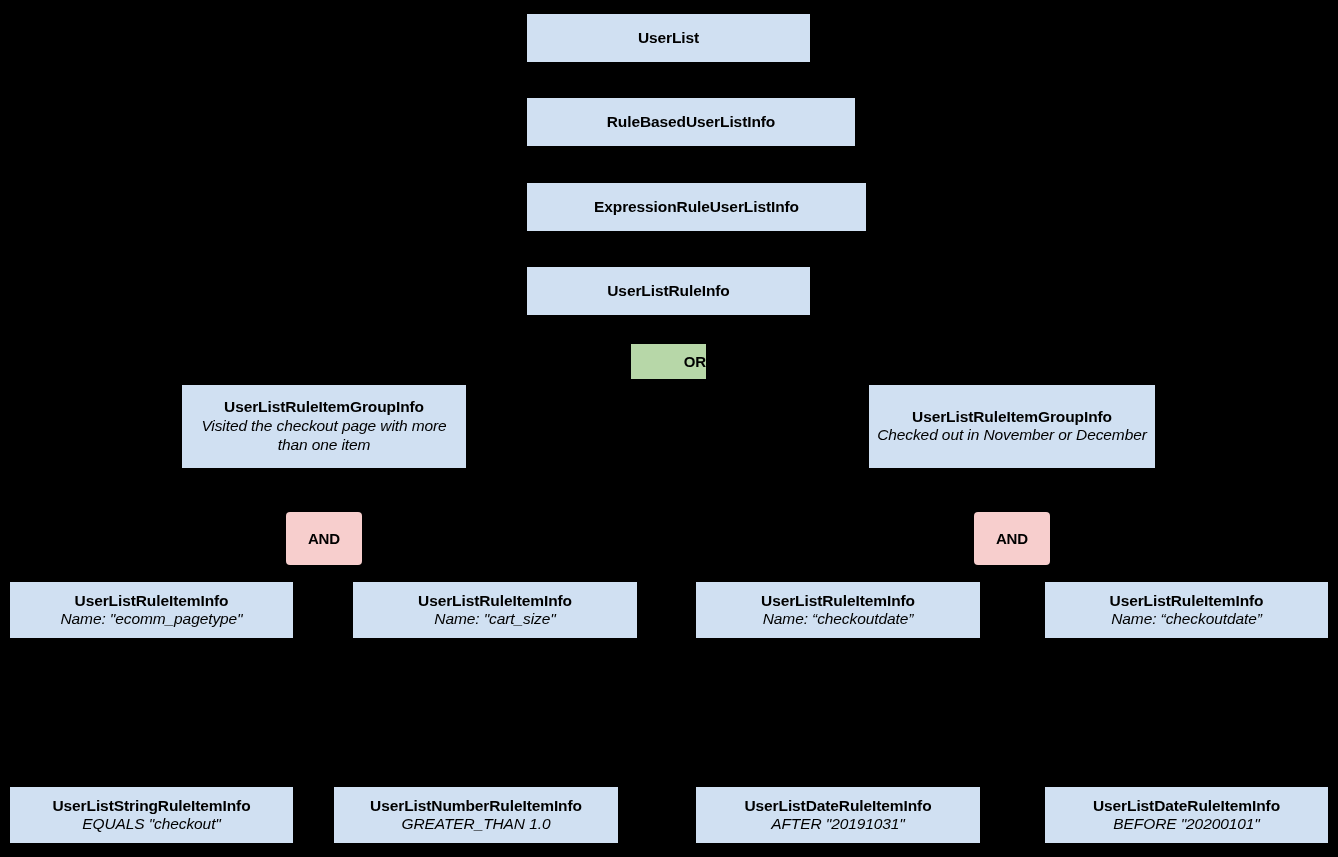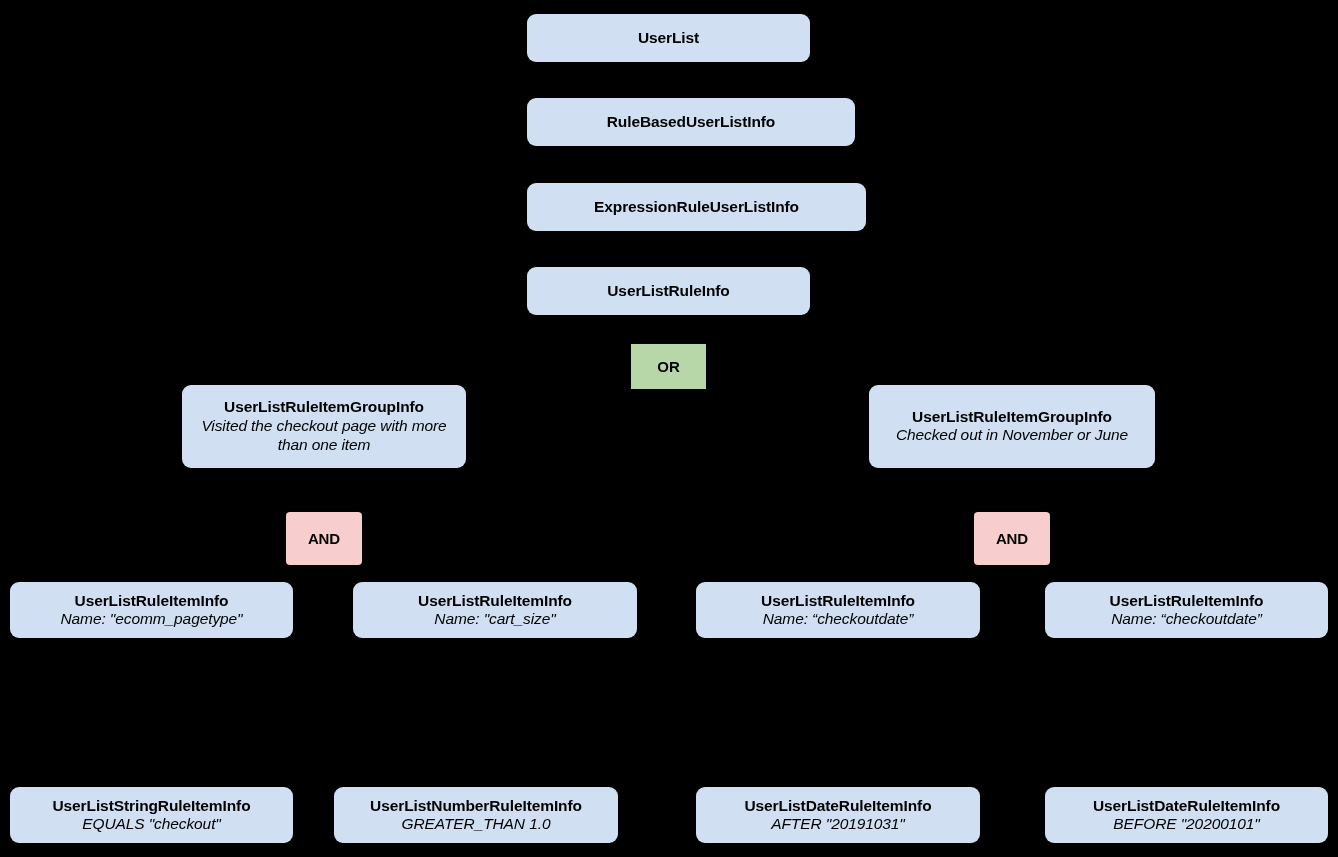--- a/index.html
+++ b/index.html
@@ -33,21 +33,21 @@
     flex-direction: column;
     align-items: center;
     justify-content: center;
     text-align: center;
     color: #000000;
     line-height: 1.18;
     z-index: 3;
   }
   .node.entity {
     background: #d0e0f2;
-    border-radius: 9px;
+    border-radius: 0;
   }
   .node.op-or {
     background: #b7d7a8;
     border-radius: 0;
   }
   .node.op-and {
     background: #f7cecd;
     border-radius: 4px;
   }
   .node-title {
@@ -110,32 +110,32 @@
   </div>
 
   <div class="node entity" style="left:527px; top:183px; width:339px; height:48px;">
     <div class="node-title">ExpressionRuleUserListInfo</div>
   </div>
 
   <div class="node entity" style="left:527px; top:267px; width:283px; height:48px;">
     <div class="node-title">UserListRuleInfo</div>
   </div>
 
-  <div class="node op-or" style="left:631px; top:344px; width:75px; height:45px;">
+  <div class="node op-or" style="left:631px; top:344px; width:75px; height:35px;align-items:flex-end;">
     <div class="node-title">OR</div>
   </div>
 
   <div class="node entity wide-sub" style="left:182px; top:385px; width:284px; height:83px;">
     <div class="node-title">UserListRuleItemGroupInfo</div>
     <div class="node-sub">Visited the checkout page with more than one item</div>
   </div>
 
   <div class="node entity wide-sub" style="left:869px; top:385px; width:286px; height:83px;">
     <div class="node-title">UserListRuleItemGroupInfo</div>
-    <div class="node-sub">Checked out in November or June</div>
+    <div class="node-sub">Checked out in November or December</div>
   </div>
 
   <div class="node op-and" style="left:286px; top:512px; width:76px; height:53px;">
     <div class="node-title">AND</div>
   </div>
 
   <div class="node op-and" style="left:974px; top:512px; width:76px; height:53px;">
     <div class="node-title">AND</div>
   </div>
 

